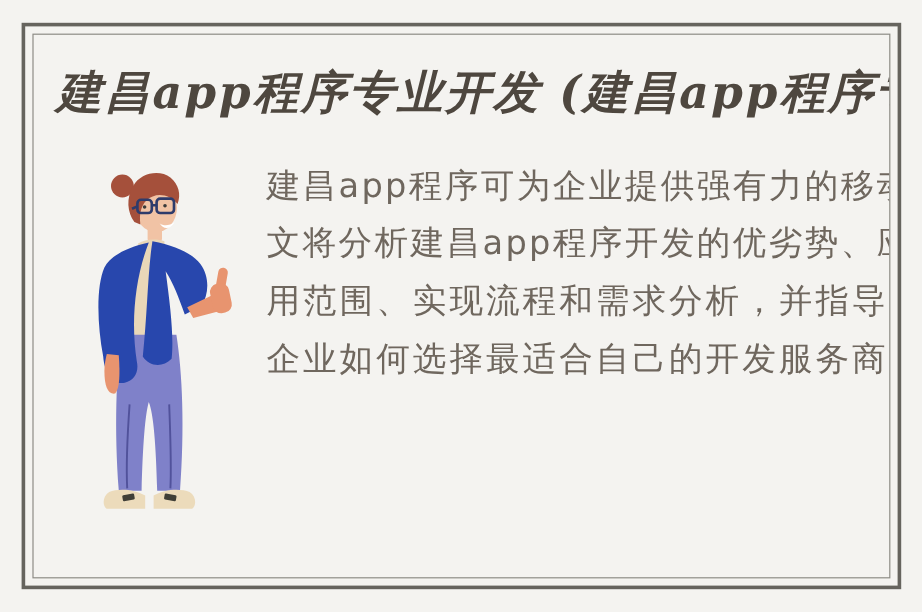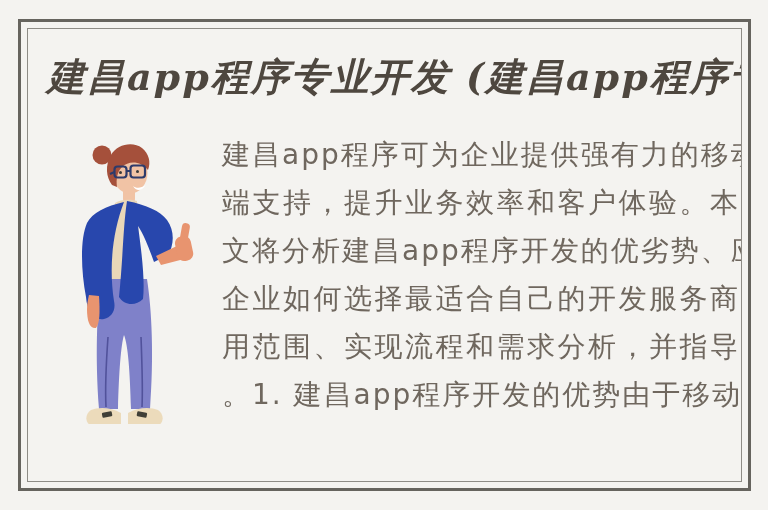--- a/index.html
+++ b/index.html
@@ -96,23 +96,21 @@
               <path d="M63,281 C57,285 57,293 62,296 L93,296 L93,284 C83,278 70,278 63,281 Z" fill="#ecdbbb"></path>
               <rect x="74" y="283" width="10" height="5" rx="1" transform="rotate(-10 79 285)" fill="#403f37"></rect>
               <path d="M130,281 C136,285 136,293 131,296 L100,296 L100,284 C110,278 123,278 130,281 Z" fill="#ecdbbb"></path>
               <rect x="109" y="283" width="10" height="5" rx="1" transform="rotate(10 114 285)" fill="#403f37"></rect>
             </g>
           </svg>
         </div>
 
         <div class="body-text">
           <div class="body-line">建昌app程序可为企业提供强有力的移动</div>
-          <div class="body-line">端支持，提升业务效率和客户体验。本</div>
           <div class="body-line">文将分析建昌app程序开发的优劣势、应</div>
+          <div class="body-line">用范围、实现流程和需求分析，并指导</div>
           <div class="body-line">企业如何选择最适合自己的开发服务商</div>
-          <div class="body-line">用范围、实现流程和需求分析，并指导</div>
-          <div class="body-line">。1. 建昌app程序开发的优势由于移动</div>
         </div>
 
       </div>
     </div>
   </div>
 </div>
 
 </body></html>

